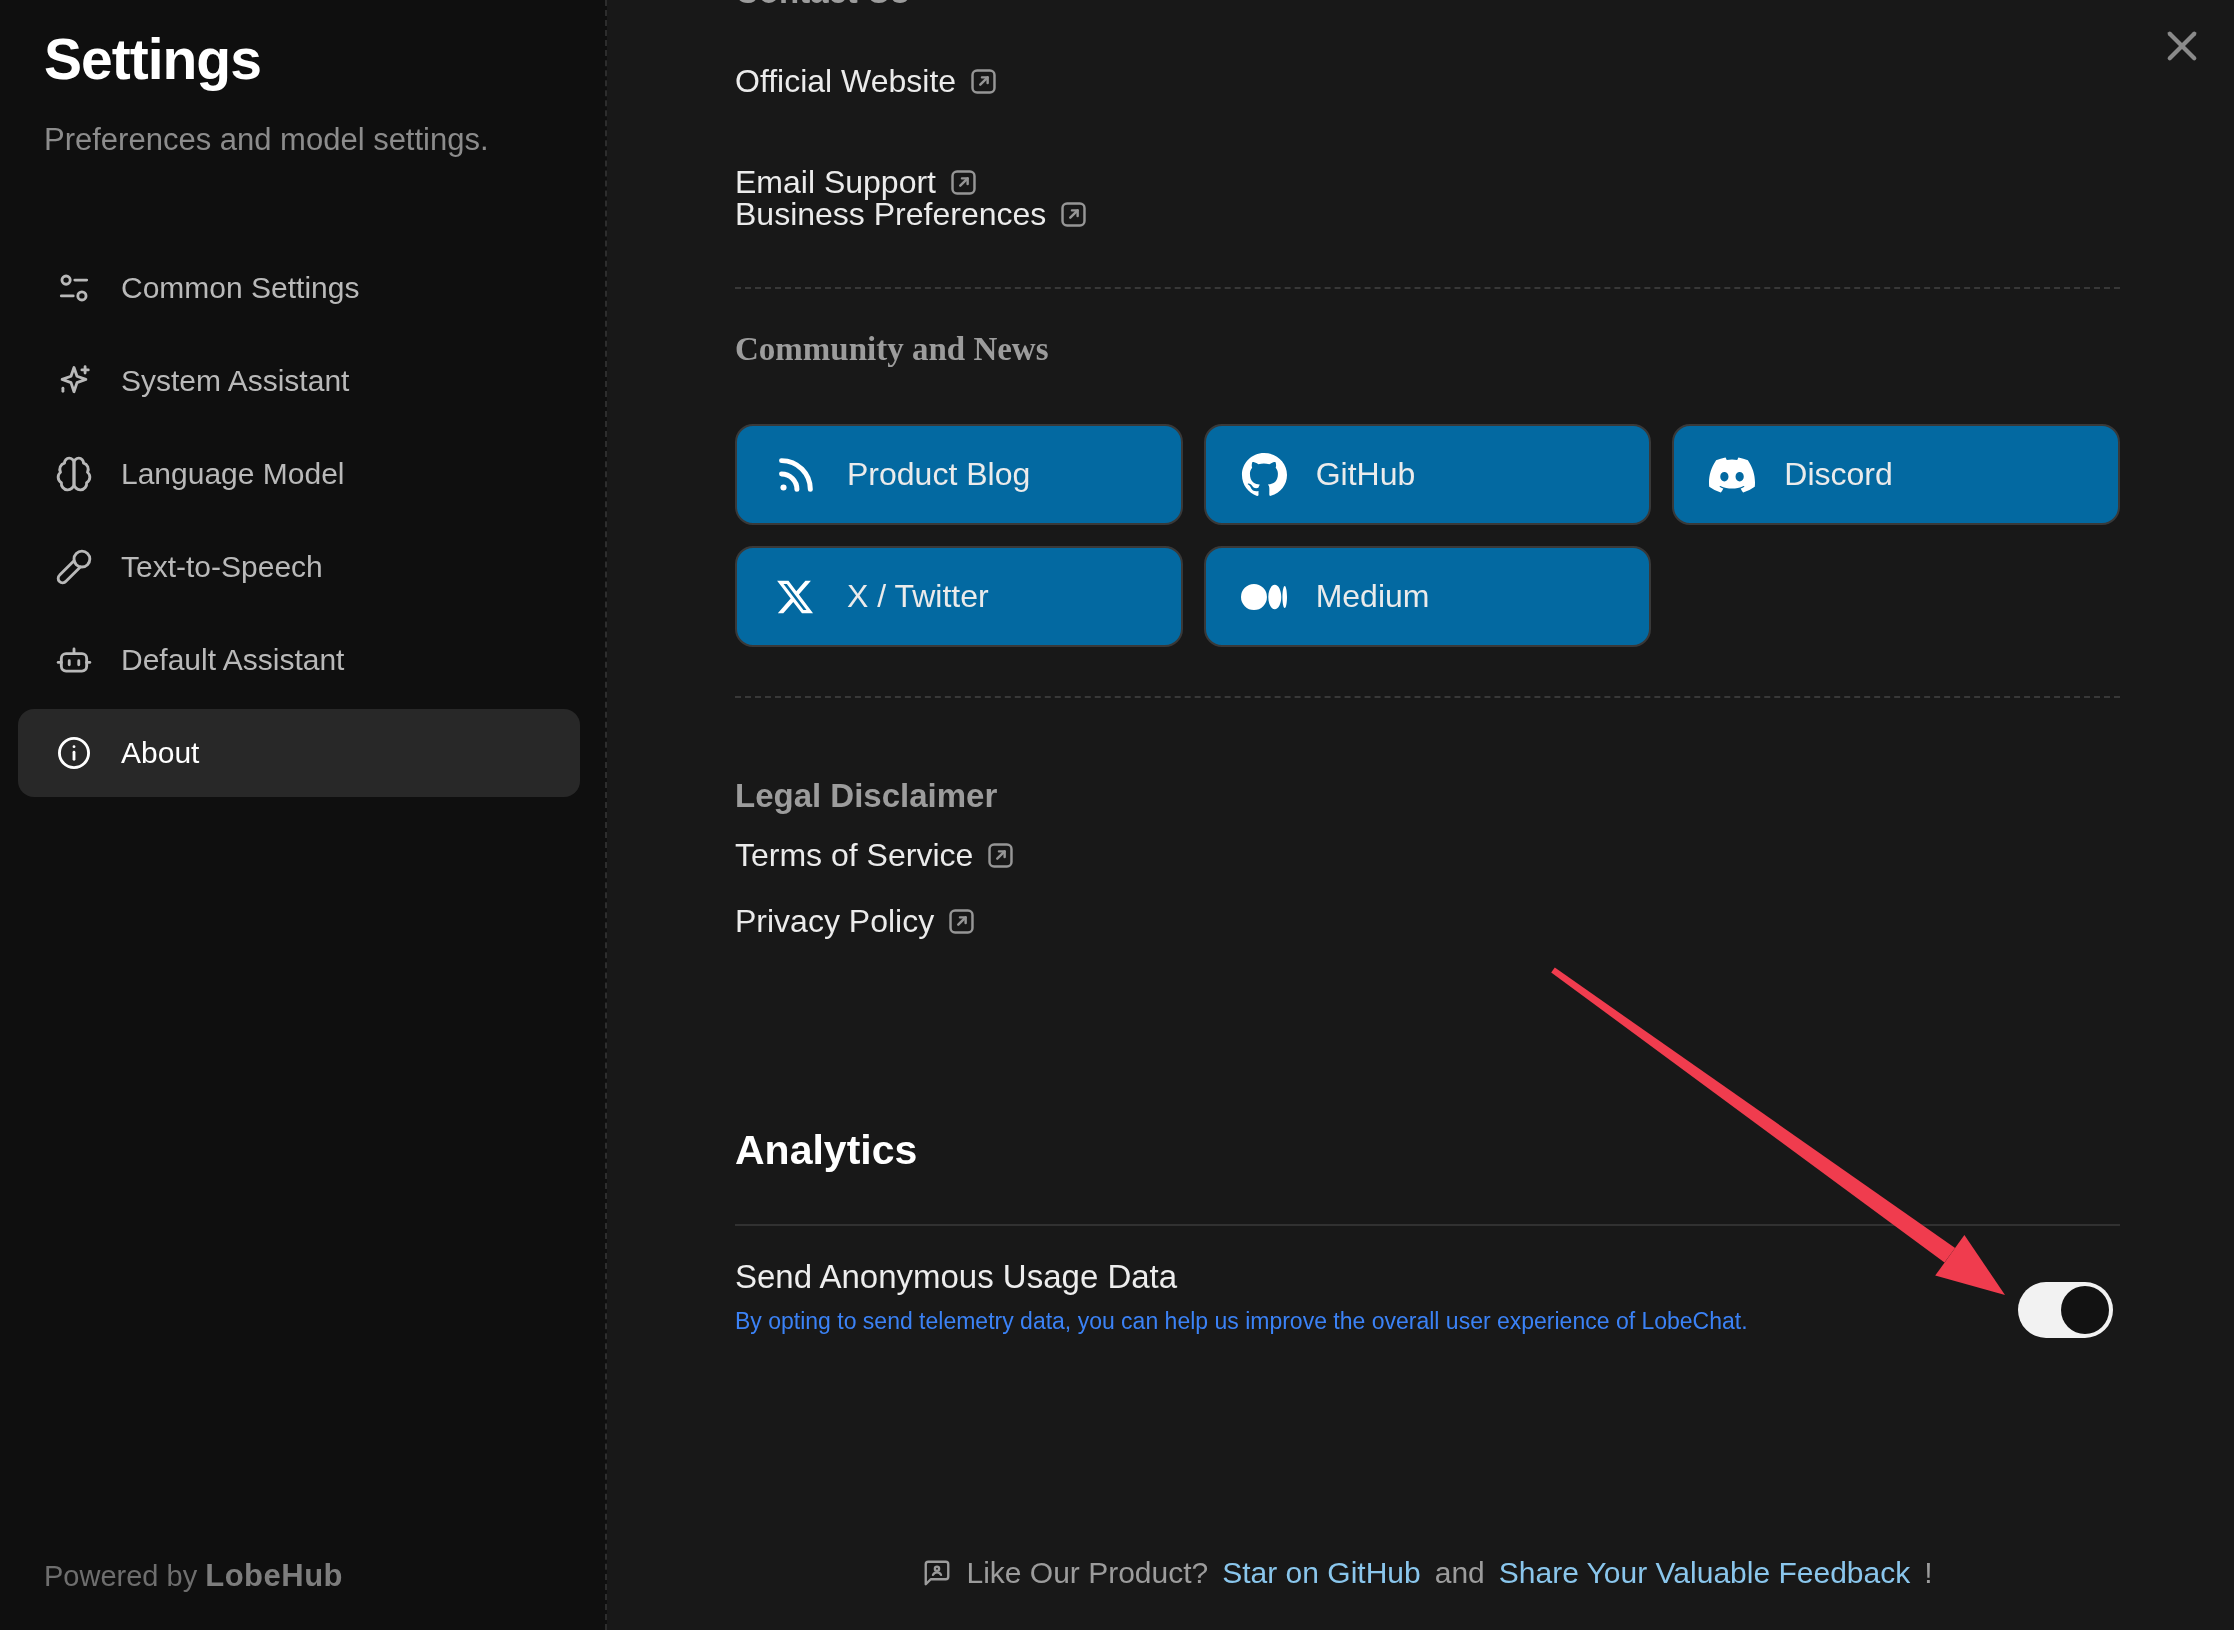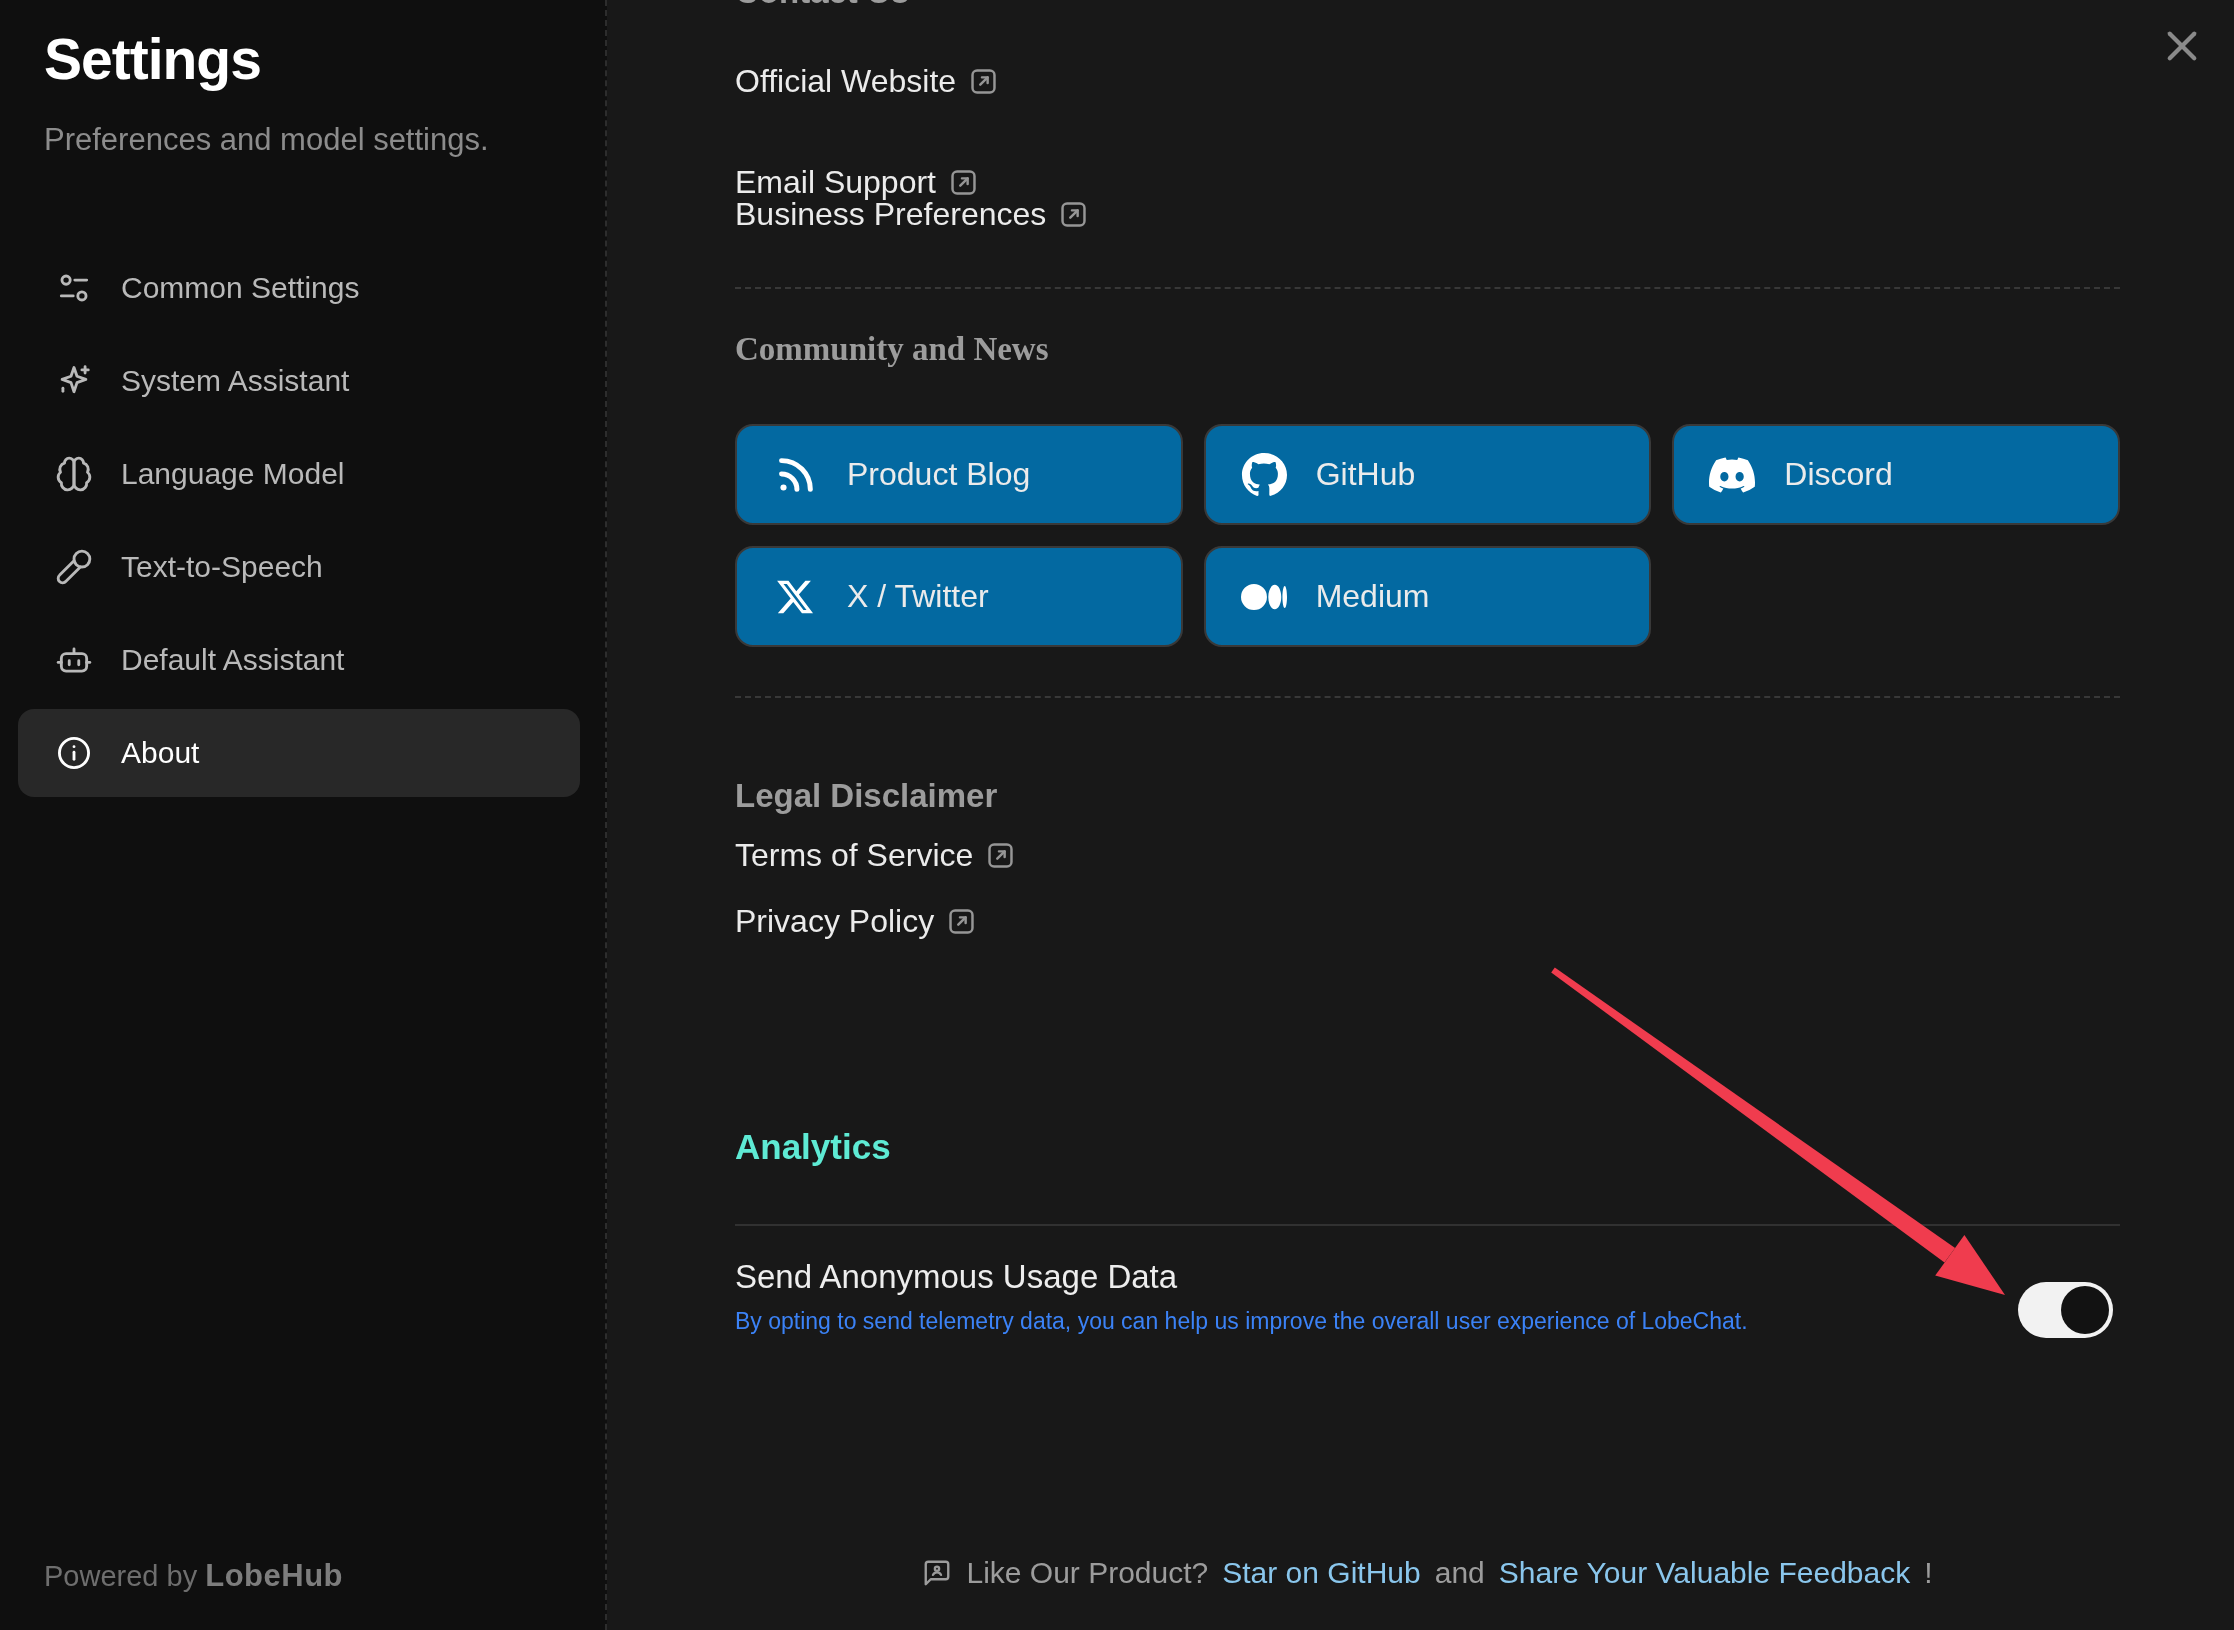--- a/index.html
+++ b/index.html
@@ -21,21 +21,21 @@
   .sb-footer{position:absolute;left:44px;top:1558px;font-size:29px;color:#6e6e6e;}
   .sb-footer b{font-size:31px;font-weight:800;color:#7d7d7d;letter-spacing:0.5px;}
 
   
   .main{position:absolute;left:607px;top:0;width:1627px;height:1630px;}
   .content{position:absolute;left:128px;width:1385px;top:0;height:1630px;}
   .h-section{font-size:33px;font-weight:800;color:#9c9c9c;position:absolute;left:0;}
   .h-contact{top:-27px;}
   .h-community{top:331px;font-family:Liberation Serif, serif;}
   .h-legal{top:777px;}
-  .h-analytics{top:1127px;font-size:35px;color:#5eead4;}
+  .h-analytics{top:1127px;font-size:41px;color:#ffffff;}
 
   .linkrow{position:absolute;left:0;height:44px;display:flex;align-items:center;gap:12px;
            font-size:32px;color:#ebebeb;cursor:pointer;}
   .linkrow svg{width:31px;height:31px;stroke:#969696;}
   .lr0{top:59px;}.lr1{top:125px;margin-top:35px;}.lr2{top:192px;}
   .lr3{top:833px;}.lr4{top:899px;}
 
   .divider{position:absolute;left:0;width:1385px;border-top:2px dashed #383838;}
   .dv1{top:287px;}.dv2{top:696px;}
   .dv3{top:1224px;border-top:2px solid #313131;}

